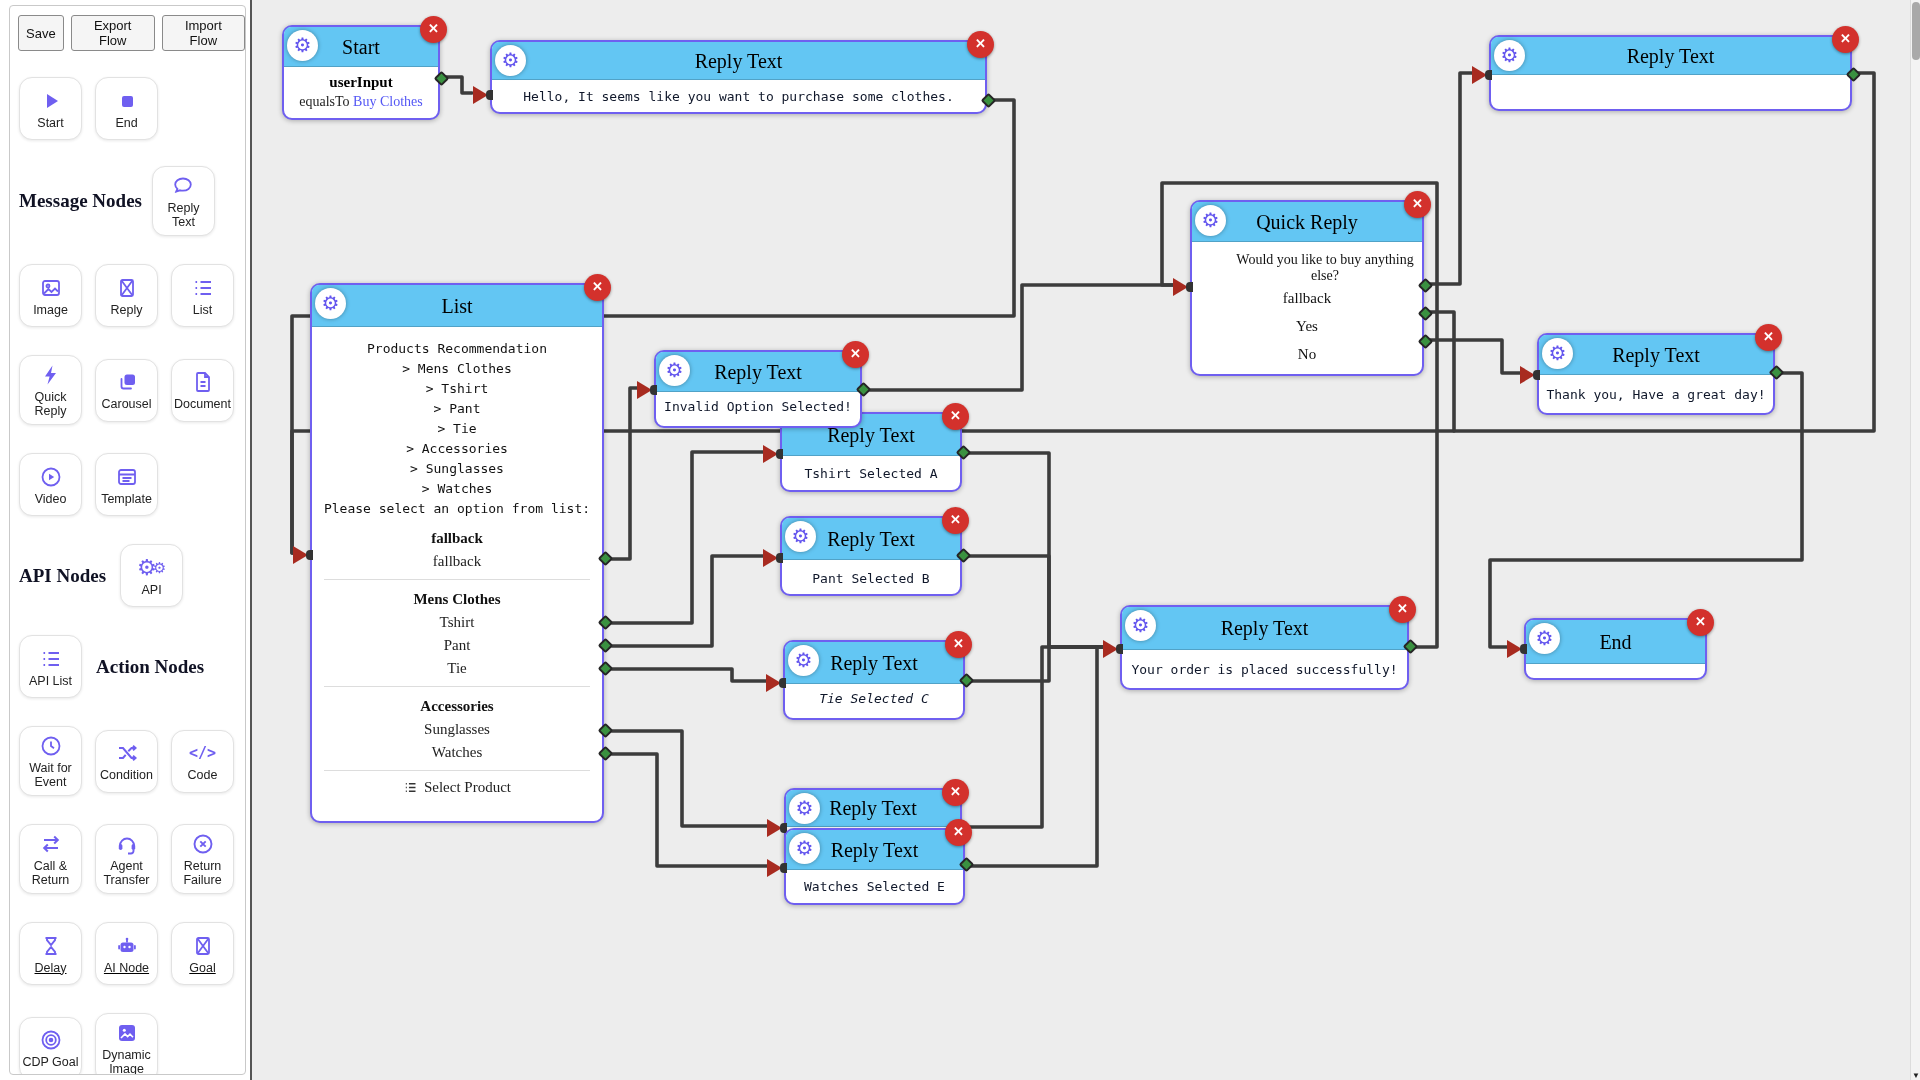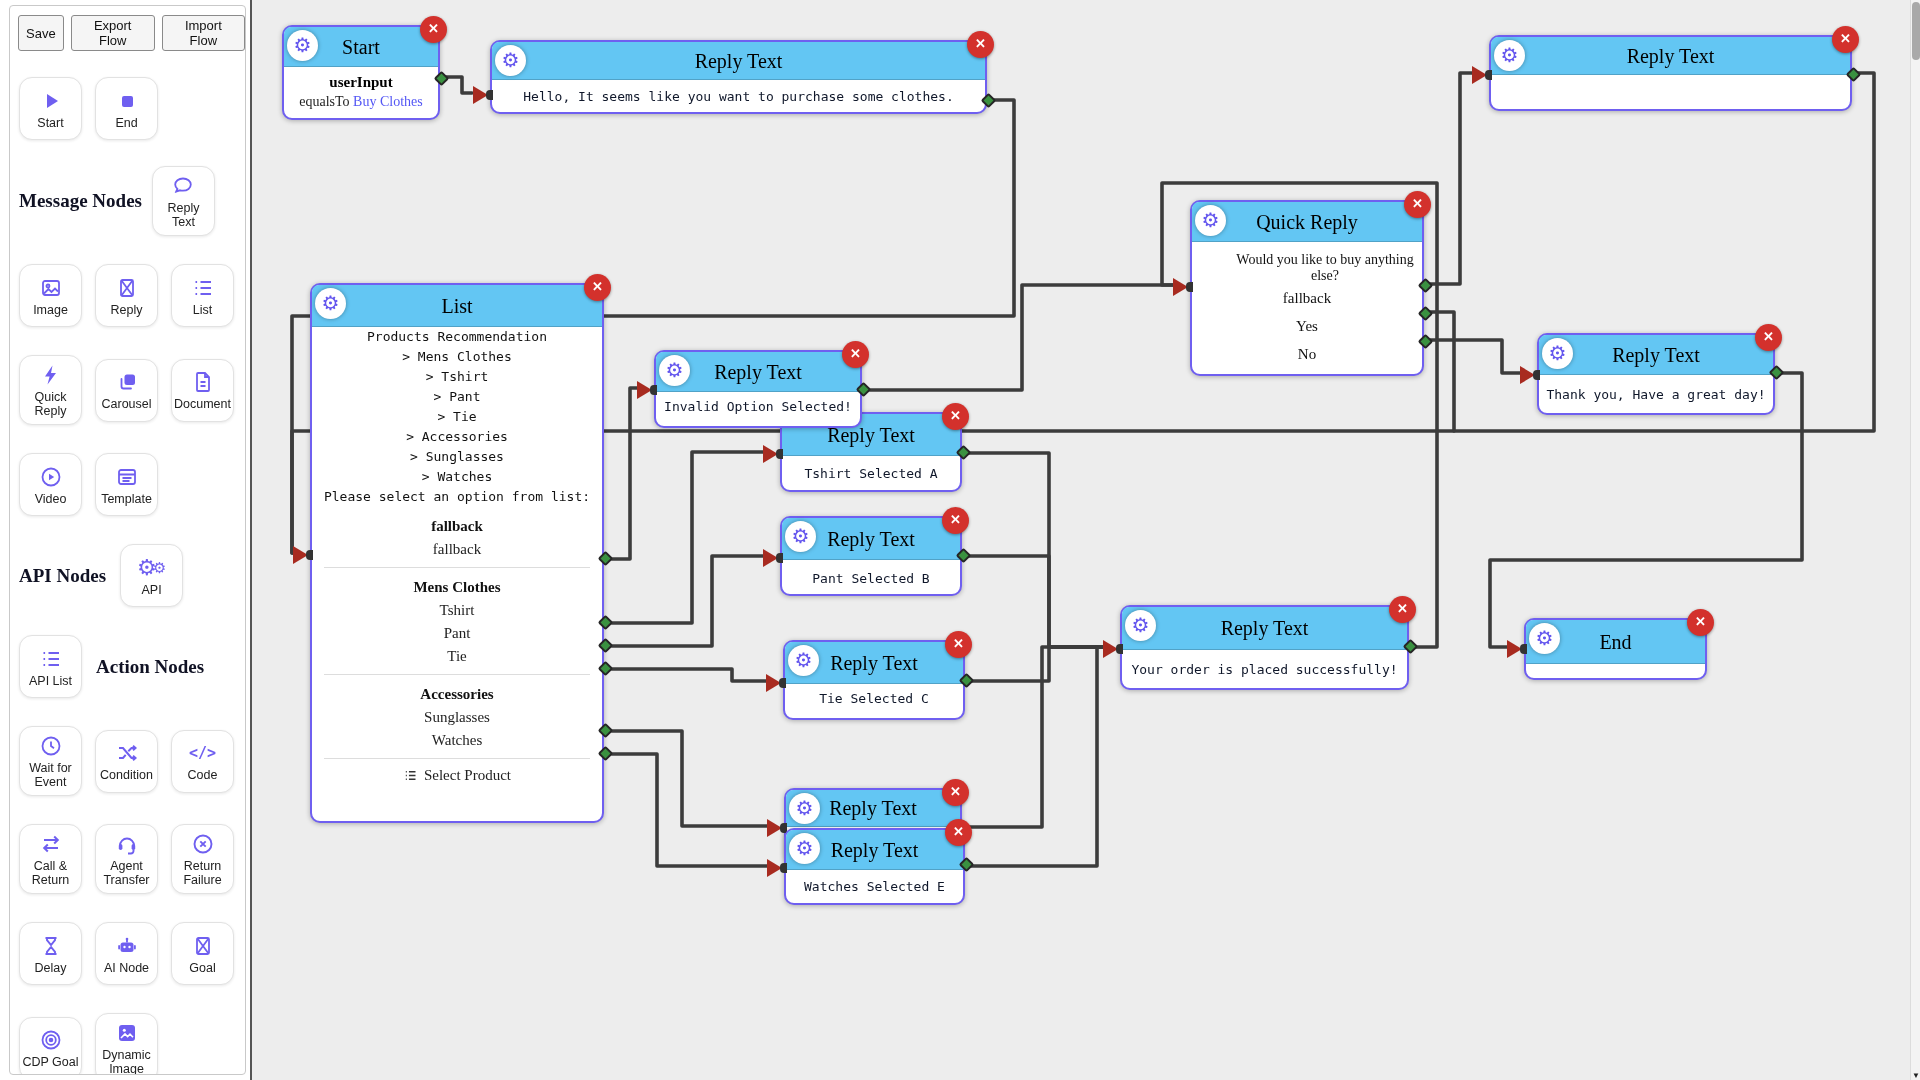--- a/index.html
+++ b/index.html
@@ -47,21 +47,21 @@
   .src { position:absolute; right:-9px; width:11px; height:11px; background:#3a9140;
          border:2.5px solid #262626; transform:rotate(45deg); border-radius:2px; z-index:7; cursor:crosshair;}
   .tgt { position:absolute; left:-19px; width:19px; height:18px; z-index:7; cursor:crosshair;}
   .tgt .tri { position:absolute; left:0; top:0; width:0; height:0; border-top:9px solid transparent;
               border-bottom:9px solid transparent; border-left:15px solid #a82b20; }
   .tgt .nub { position:absolute; left:13px; top:4px; width:7px; height:10px; background:#333; border-radius:4px 0 0 4px;}
   .qr-q { font-family:"Liberation Serif", serif; font-size:14px; text-align:center; margin-top:10px; color:#111;padding-left:36px;}
   .qr-opt { font-family:"Liberation Serif", serif; font-size:15px; text-align:center; height:28px;
             line-height:28px; color:#111; }
   .list-msg { font-family:"DejaVu Sans Mono", monospace; font-size:13px; line-height:20px;
-              text-align:center; padding-top:0; color:#111; }
+              text-align:center; padding-top:12px; color:#111; }
   .sec-header { font-family:"Liberation Serif", serif; font-weight:bold; font-size:15px; text-align:center;
                 height:23px; line-height:23px; margin-top:8px; color:#111; }
   .sec-opt { font-family:"Liberation Serif", serif; font-size:15px; text-align:center; height:23px;
              line-height:23px; color:#222; }
   .ldiv { border-top:1px solid #ddd; margin:6px 12px; }
   .list-footer { display:flex; align-items:center; justify-content:center; gap:6px; margin-top:8px;
                  font-family:"Liberation Serif", serif; font-size:15px; color:#222; }
   .start-var { font-family:"Liberation Serif", serif; font-weight:bold; font-size:15px; text-align:center; margin-top:7px;}
   .start-cond { font-family:"Liberation Serif", serif; font-size:14px; text-align:center; margin-top:3px; color:#222;}
   .start-cond .link { color:#5356f5; }
@@ -267,21 +267,21 @@
       <span class="ic">
         <svg width="24" height="24" viewBox="0 0 24 24" fill="none" stroke="#6f5ff0" stroke-width="1.9">
           <circle cx="12" cy="12" r="8.5"></circle>
               <path d="M9.3 9.3l5.4 5.4M14.7 9.3l-5.4 5.4"></path>
             </svg>
           </span>
       <span class="lbl">Return Failure</span>
     </div>
   </div>
 
-  <div class="prow" style="margin-top:28px;">
+  <div class="prow" style="margin-top:28px;text-decoration:underline;">
     <div class="card">
       <span class="ic">
         <svg width="24" height="24" viewBox="0 0 24 24" fill="none" stroke="#6f5ff0" stroke-width="1.9">
           <path d="M6.5 4h11M6.5 20h11M8 4v2.2L12 11l4-4.8V4M8 20v-2.2L12 13l4 4.8V20"></path>
             </svg>
           </span>
       <span class="lbl">Delay</span>
     </div>
     <div class="card">
       <span class="ic">
@@ -497,21 +497,21 @@
         <span class="tri"></span>
         <span class="nub"></span>
       </div>
     <div class="src" style="top:32px;"></div>
   </div>
 
   <div class="node" style="left:531px; top:640px; width:182px; height:80px;">
     <div class="gear-btn">⚙</div>
     <div class="close-btn">✕</div>
     <div class="node-header" style="height:42px;line-height:42px;">Reply Text</div>
-    <div class="mono-body" style="height:28px;">Tie Selected C</div>
+    <div class="mono-body" style="height:28px;font-style:italic;">Tie Selected C</div>
     <div class="tgt" style="top:32px;">
         <span class="tri"></span>
         <span class="nub"></span>
       </div>
     <div class="src" style="top:33px;"></div>
   </div>
 
   <div class="node" style="left:868px; top:605px; width:289px; height:85px;">
     <div class="gear-btn">⚙</div>
     <div class="close-btn">✕</div>

